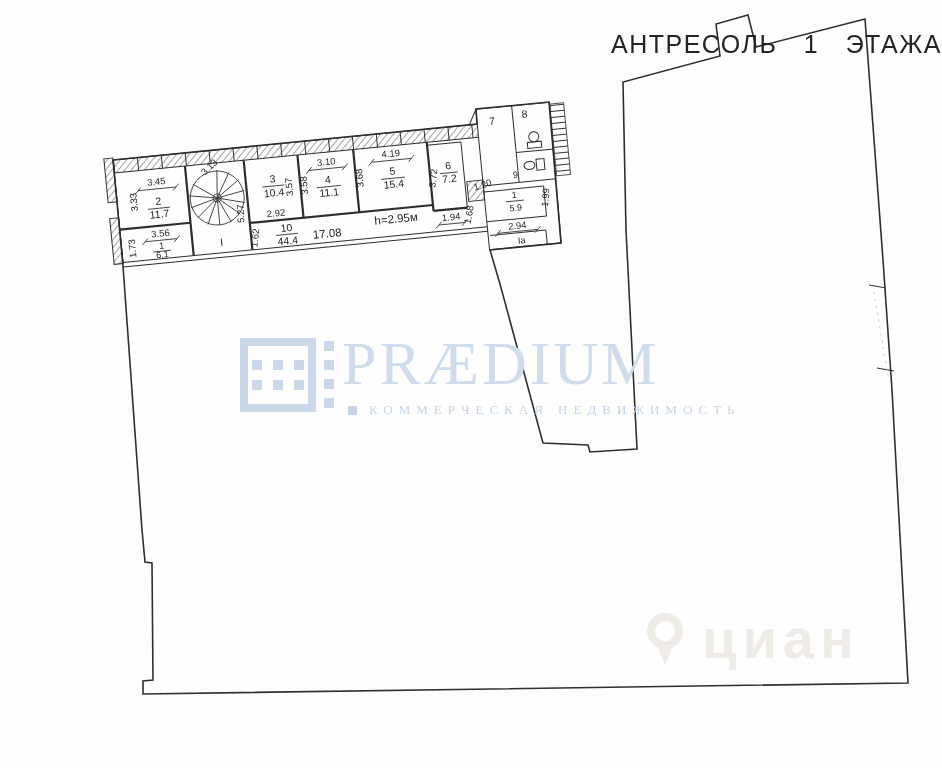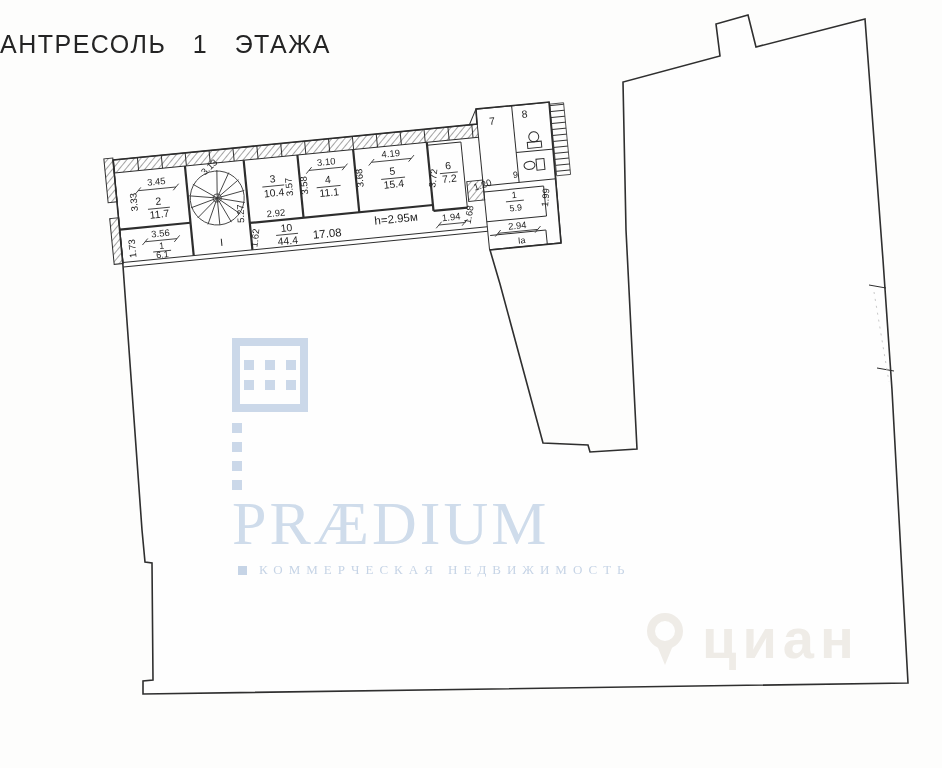--- a/index.html
+++ b/index.html
@@ -1,31 +1,31 @@
 <!DOCTYPE html>
 <html><head>
 <meta charset="utf-8">
 <style>
   html,body{margin:0;padding:0;background:#ffffff;}
   .page{position:relative;width:942px;height:768px;background:#fdfdfc;overflow:hidden;
         font-family:"Liberation Sans",sans-serif;}
-  .title{position:absolute;top:30px;left:0;width:100%;text-align:left;
+  .title{position:absolute;top:30px;left:0;width:100%;text-align:right;
          font-size:25px;letter-spacing:1.5px;word-spacing:18px;color:#242424;}
   svg text{fill:#1e1e1e;font-family:"Liberation Sans",sans-serif;text-anchor:middle;}
   .dim{font-size:9.5px;}
   .num{font-size:10.5px;}
   .sm{font-size:9px;}
   .area{font-size:10.5px;}
   .dim17{font-size:11.5px;}
   .w1{stroke:#2d2d2d;stroke-width:1;fill:none;}
   .w2{stroke:#2d2d2d;stroke-width:2.2;fill:none;}
   .thin{stroke:#3a3a3a;stroke-width:0.9;fill:none;}
   .stair{stroke:#3a3a3a;stroke-width:0.9;fill:none;}
   
-  .wm{position:absolute;left:232px;top:338px;display:flex;align-items:flex-start;gap:8px;flex-direction:column;}
+  .wm{position:absolute;left:240px;top:338px;display:flex;align-items:flex-start;gap:8px;}
   .wm-logo{width:60px;height:58px;border:8px solid #cbd8e9;display:grid;
            grid-template-columns:repeat(3,10px);grid-template-rows:repeat(2,10px);
            gap:10px 11px;justify-content:center;align-content:center;}
   .sq{width:10px;height:10px;background:#cbd8e9;}
   .wm-col{display:flex;flex-direction:column;gap:9px;margin-top:3px;}
   .wm-textcol{margin-top:-6px;}
   .wm-brand{font-family:"Liberation Serif",serif;font-size:62px;line-height:62px;
             color:#cfdceb;letter-spacing:3px;}
   .wm-tagrow{display:flex;align-items:center;gap:12px;margin-top:8px;margin-left:6px;}
   .wm-bullet{width:9px;height:9px;background:#c6d4e6;flex:0 0 auto;}

